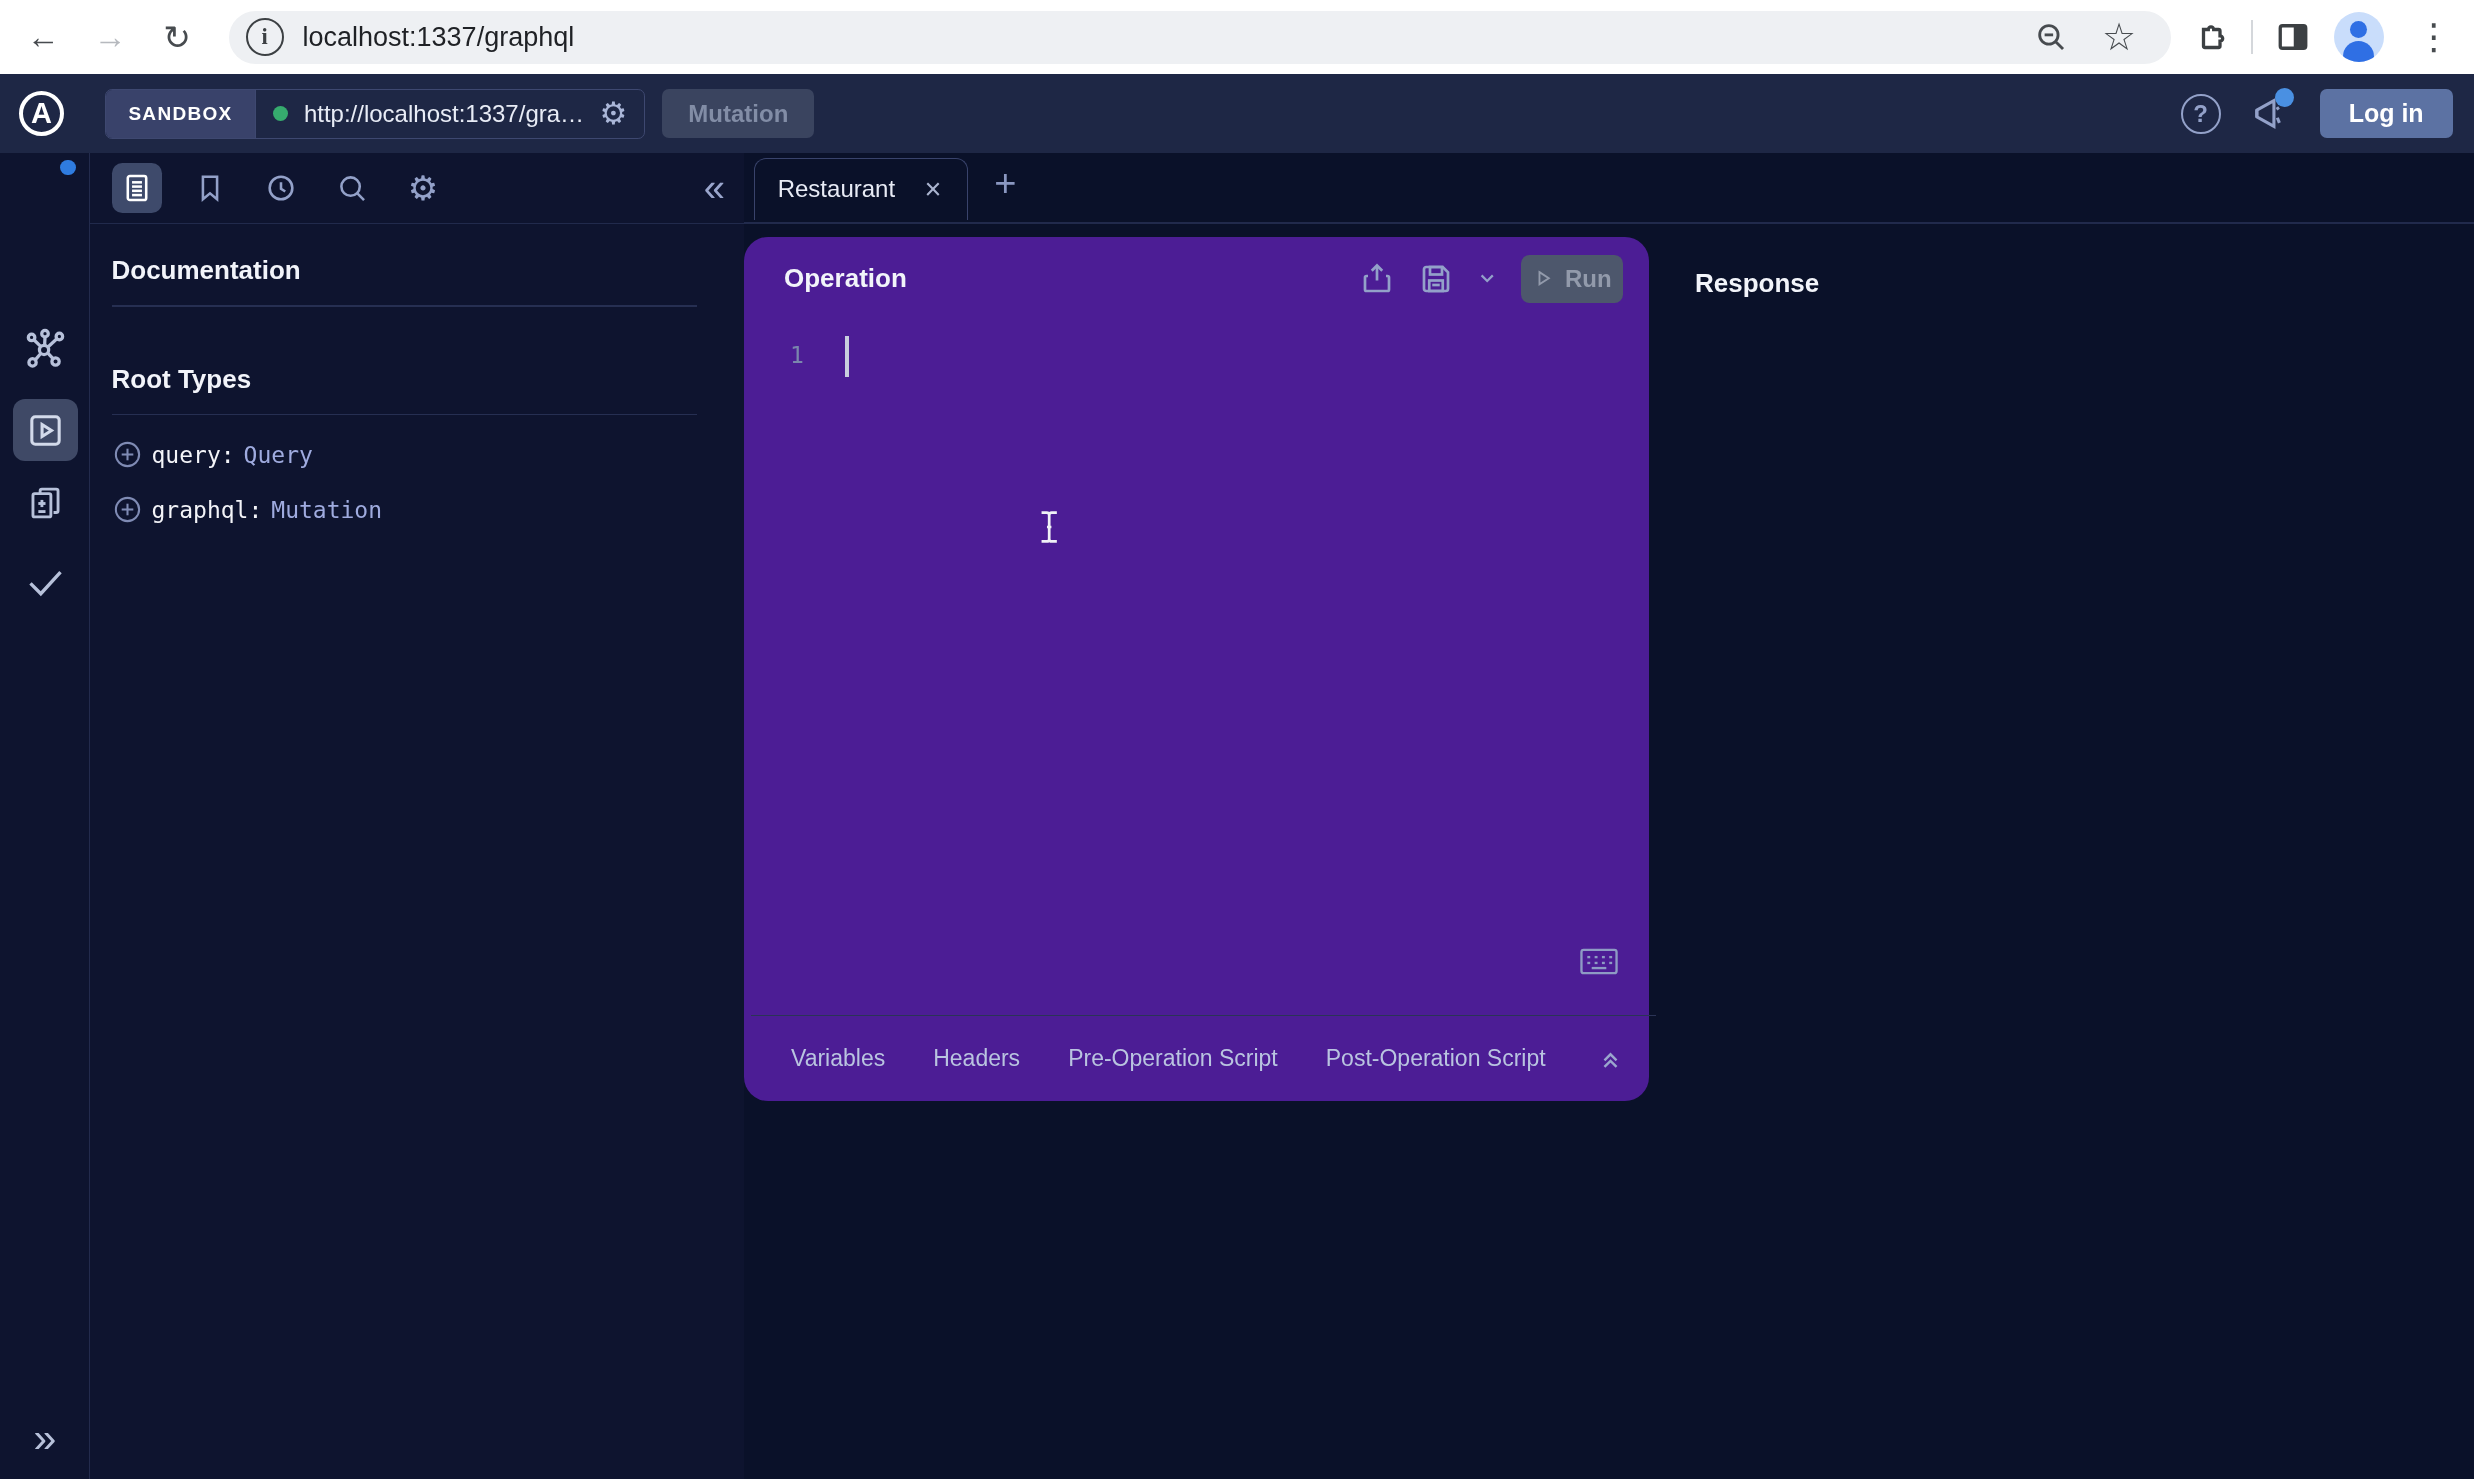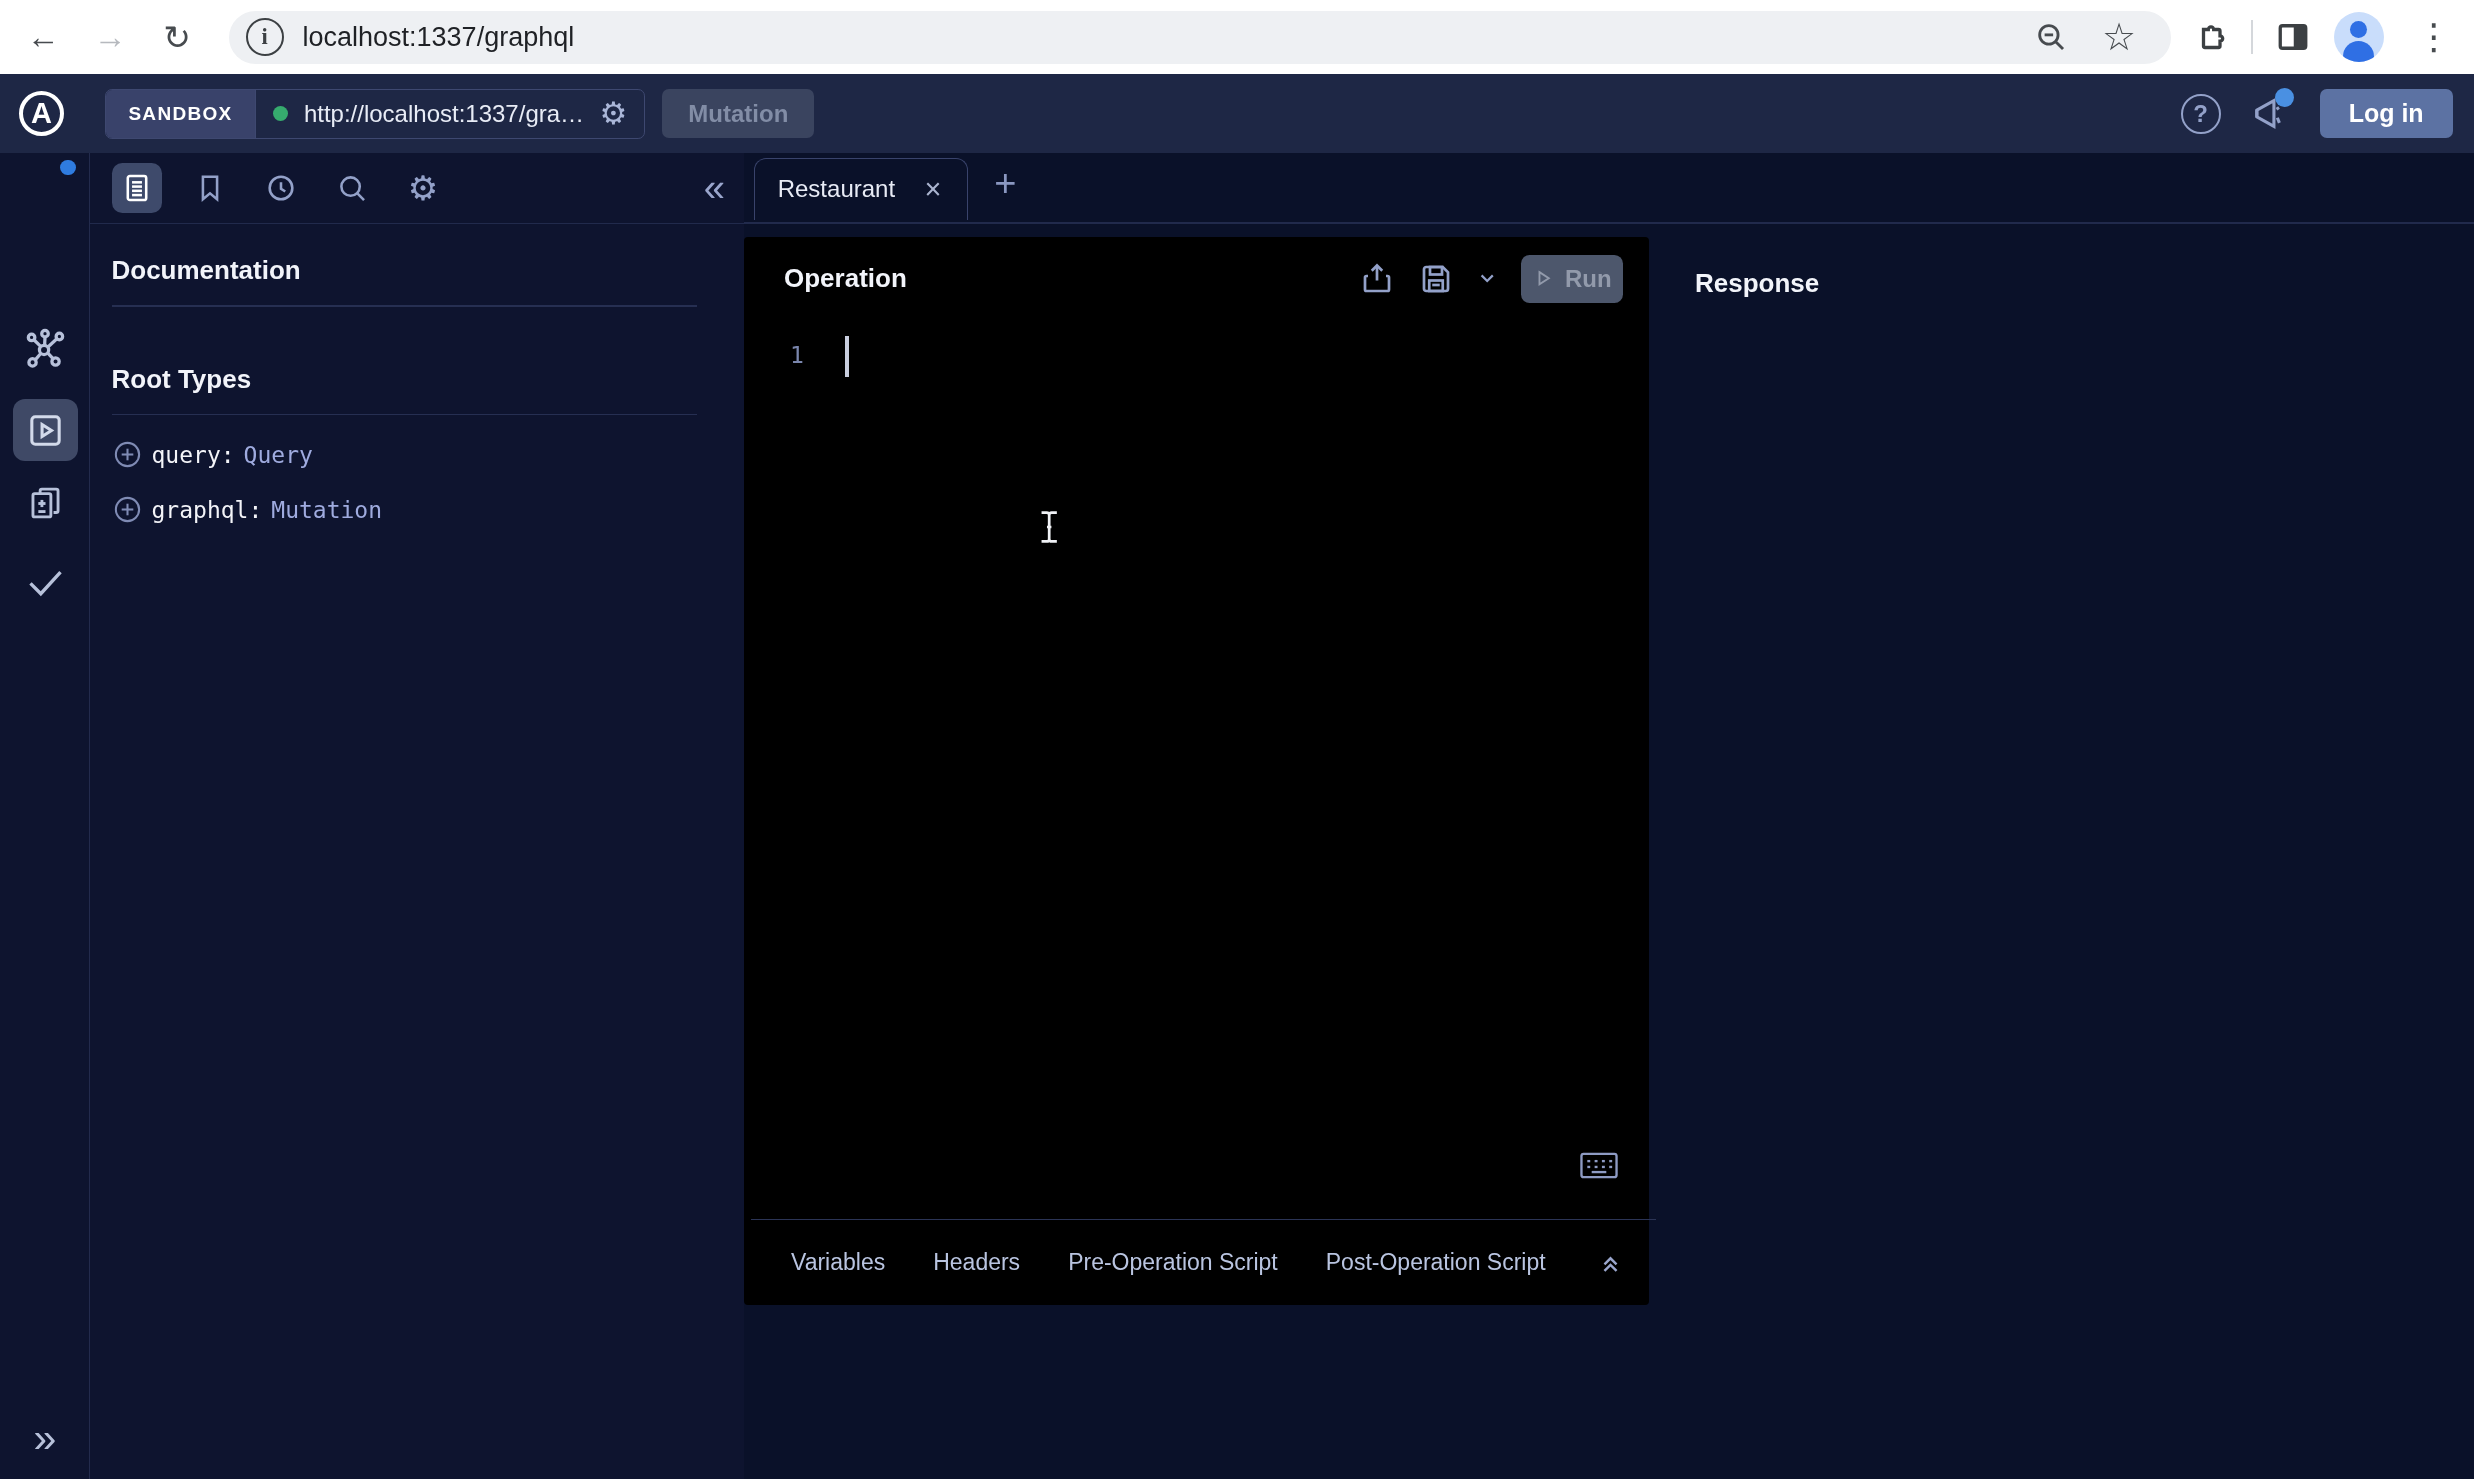--- a/index.html
+++ b/index.html
@@ -92,22 +92,22 @@
   .tabstrip::after { content:''; position:absolute; left:0; right:0; bottom:0;
     height:1.7px; background:#212a4c; }
   .op-tab { position:relative; z-index:1; margin-left:10.3px; height:62px; width:214px;
     background:#0a1129; border:1.7px solid #39436b; border-bottom:none;
     border-radius:12px 12px 0 0; display:flex; align-items:center; padding:0 22.4px; }
   .op-tab-label { color:#e8ebf5; font-size:24px; flex:1; }
   .tab-close { color:#aab4cf; font-size:29px; line-height:1; padding:0 3.4px; }
   .add-tab { color:#8a97c0; font-size:38px; margin-left:26px; margin-bottom:12px;
     line-height:1; position:relative; z-index:1; }
 
-  .operation-card { position:absolute; left:0; top:84px; width:905px; height:1068px;
-    background:#000000; border-radius:4px; }
+  .operation-card { position:absolute; left:0; top:84px; width:905px; height:864px;
+    background:#4c1d95; border-radius:24px; }
   .op-header { height:83px; display:flex; align-items:center; padding:0 26px 0 40px; }
   .op-title { color:#f2f4fa; font-size:26px; font-weight:bold; flex:1; }
   .op-actions { display:flex; align-items:center; gap:22.4px; }
   .run-btn { width:102px; height:48px; background:#4d576c; border:none; border-radius:8.6px;
     display:flex; align-items:center; justify-content:center; gap:10.3px; }
   .run-label { color:#929aab; font-size:24px; font-weight:bold; }
   .editor { position:relative; padding-left:46px; padding-top:22.4px; display:flex; }
   .line-no { color:#7a86ad; font-size:23px; }
   .caret { width:4.3px; height:41px; background:#c9cede; margin-left:41px; margin-top:-6.9px; }
   .kbd-hint { position:absolute; right:31px; bottom:125px; }

